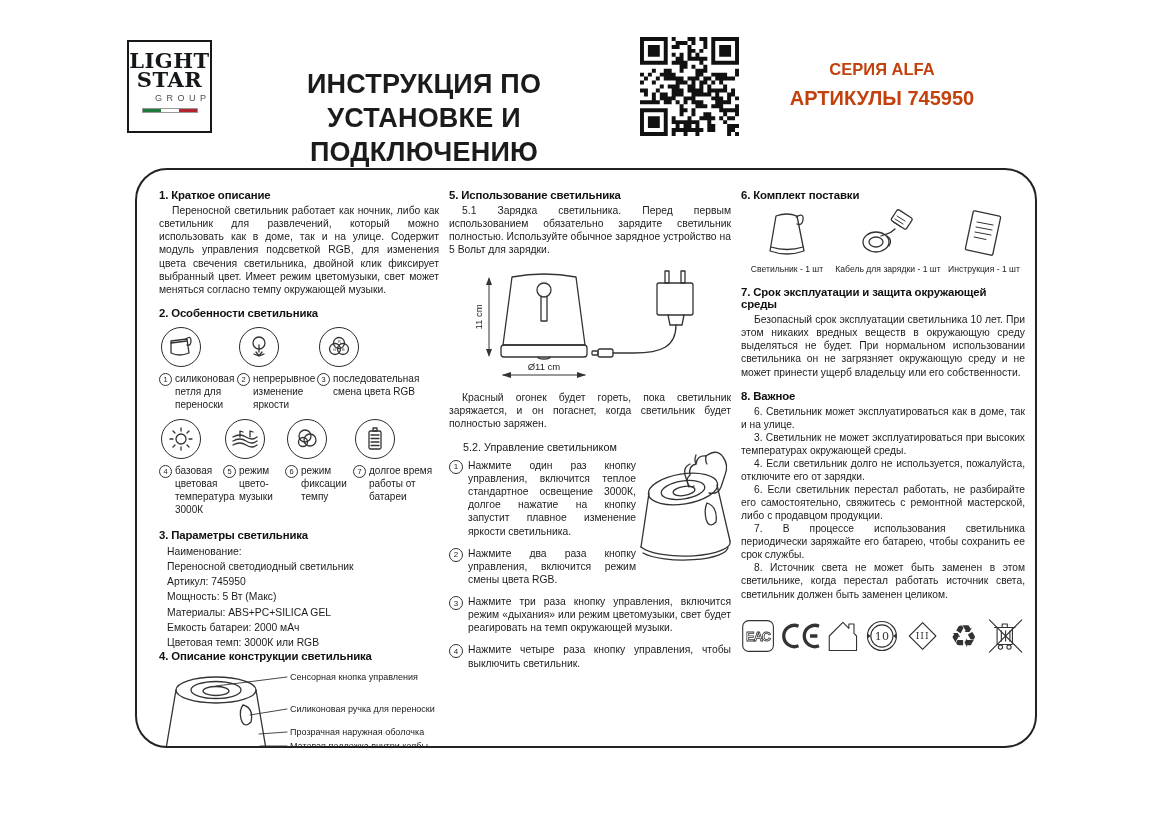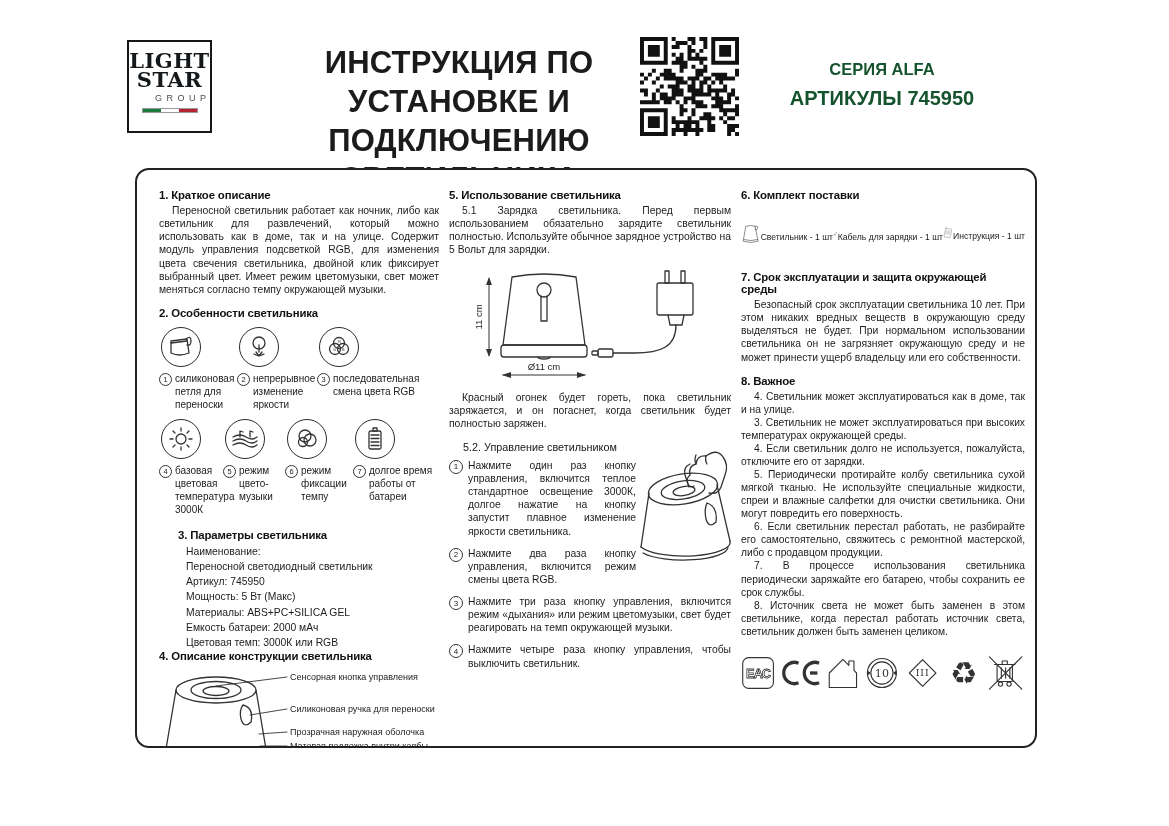--- a/index.html
+++ b/index.html
@@ -8,64 +8,64 @@
   .stroke{stroke:#333;fill:none;stroke-width:1.3;stroke-linecap:round;stroke-linejoin:round;}
 
   
   .logo{position:absolute;left:127px;top:40px;width:85px;height:93px;border:2px solid #15181a;box-sizing:border-box;text-align:center;padding-top:9px;background:#fff;}
   .logo .l12{font-family:"DejaVu Serif",serif;font-weight:700;font-size:21px;line-height:.92;letter-spacing:.5px;color:#15181a;}
   .logo .l3{font-size:9px;letter-spacing:4.5px;margin-top:3px;color:#4a4f52;padding-left:26px;}
   .flag{width:56px;height:5px;margin:5px auto 0;display:flex;border:.5px solid #999;box-sizing:border-box;}
   .flag i{flex:1;}
   .flag .g{background:#1e7a3c;} .flag .w{background:#fff;} .flag .r{background:#b32430;}
 
-  .title{position:absolute;left:228px;top:44px;width:392px;text-align:center;font-weight:700;font-size:31px;line-height:1.25;color:#1b1b1b;letter-spacing:.2px;margin-left:35px;}
+  .title{position:absolute;left:228px;top:68px;width:392px;text-align:center;font-weight:700;font-size:27px;line-height:1.25;color:#1b1b1b;letter-spacing:.2px;}
   .qr{position:absolute;left:640px;top:37px;width:99px;height:99px;}
-  .series{position:absolute;left:762px;top:60px;width:240px;text-align:center;color:#14532d;}
+  .series{position:absolute;left:762px;top:60px;width:240px;text-align:center;color:#c2410c;}
   .series .s-line1{font-size:16.5px;font-weight:700;}
   .series .s-line2{font-size:20px;font-weight:700;margin-top:8px;}
 
   
-  .main{position:absolute;left:135px;top:168px;width:902px;height:580px;border:2px solid #222;border-radius:14px;box-sizing:border-box;padding:19px 12px 0 22px;display:grid;grid-template-columns:280px 282px 284px;column-gap:10px;overflow:hidden;background:#fff;}
+  .main{position:absolute;left:135px;top:168px;width:902px;height:580px;border:2px solid #222;border-radius:32px;box-sizing:border-box;padding:19px 12px 0 22px;display:grid;grid-template-columns:280px 282px 284px;column-gap:10px;overflow:hidden;background:#fff;}
 
   h3.h{font-weight:700;font-size:11.4px;margin:0 0 3px 0;letter-spacing:-.15px;color:#111;}
   p.t{font-size:10.35px;line-height:1.27;text-align:justify;margin:0;color:#1c1c1c;}
   .ind{text-indent:13px;}
 
   
   .sec2{margin-top:11px;}
   .frow{display:flex;margin-top:8px;}
   .feat{display:flex;flex-direction:column;}
   .ficon{width:38px;height:38px;border:1.5px solid #2b2b2b;border-radius:50%;display:flex;align-items:center;justify-content:center;margin-left:2px;}
   .fcap{display:flex;gap:3px;margin-top:5px;}
   .cnum{display:inline-flex;flex:none;width:11px;height:11px;border:1px solid #333;border-radius:50%;font-size:7.5px;align-items:center;justify-content:center;color:#222;margin-top:1px;}
   .flabel{font-size:10px;line-height:1.3;color:#222;}
 
   
-  .sec3{margin-top:13px;margin-left:19px;}
+  .sec3{margin-top:13px;}
   .param{font-size:10.35px;line-height:1.47;padding-left:8px;color:#1c1c1c;}
 
   
   .sec4{}
   .callout{font-size:9px;fill:#222;}
 
   
   .dimtext{font-size:9.5px;fill:#222;}
   .p2{margin-top:8px;}
   .sub52{font-size:10.8px;margin:11px 0 6px 14px;color:#161616;}
   .stepswrap{position:relative;}
   .step{display:flex;gap:5px;margin-bottom:9px;}
   .step .cnum{width:12px;height:12px;font-size:8px;}
   .step .t{flex:1;}
   .narrow .step .t{max-width:168px;}
   .hand{position:absolute;left:184px;top:-16px;}
 
   
   .pkrow{display:flex;align-items:flex-end;margin-top:6px;}
-  .pk{display:flex;flex-direction:row;align-items:center;}
+  .pk{display:flex;flex-direction:column;align-items:center;}
   .pklabel{font-size:8.6px;margin-top:5px;color:#222;white-space:nowrap;}
   .sec7{margin-top:12px;}
   .sec8{margin-top:11px;}
   .sec8 p.t{font-size:10.25px;line-height:1.275;}
   .certs{display:flex;align-items:center;gap:3px;margin-top:12px;}
   .cert-txt{font-family:"DejaVu Serif",serif;fill:#333;}
 </style>
 </head>
 <body>
 
@@ -371,24 +371,23 @@
       </div>
     </div>
 
     <div class="sec7">
       <h3 class="h">7. Срок эксплуатации и защита окружающей среды</h3>
       <p class="t ind">Безопасный срок эксплуатации светильника 10 лет. При этом никаких вредных веществ в окружающую среду выделяться не будет. При нормальном использовании светильника он не загрязняет окружающую среду и не может принести ущерб владельцу или его собственности.</p>
     </div>
 
     <div class="sec8">
       <h3 class="h">8. Важное</h3>
-      <p class="t ind">4. Светильник может эксплуатироваться как в доме, так и на улице.</p>
+      <p class="t ind">6. Светильник может эксплуатироваться как в доме, так и на улице.</p>
       <p class="t ind">3. Светильник не может эксплуатироваться при высоких температурах окружающей среды.</p>
       <p class="t ind">4. Если светильник долго не используется, пожалуйста, отключите его от зарядки.</p>
-      <p class="t ind">5. Периодически протирайте колбу светильника сухой мягкой тканью. Не используйте специальные жидкости, спреи и влажные салфетки для очистки светильника. Они могут повредить его поверхность.</p>
       <p class="t ind">6. Если светильник перестал работать, не разбирайте его самостоятельно, свяжитесь с ремонтной мастерской, либо с продавцом продукции.</p>
       <p class="t ind">7. В процессе использования светильника периодически заряжайте его батарею, чтобы сохранить ее срок службы.</p>
       <p class="t ind">8. Источник света не может быть заменен в этом светильнике, когда перестал работать источник света, светильник должен быть заменен целиком.</p>
     </div>
 
     <div class="certs">
       <svg width="40" height="40" viewBox="0 0 40 40">
         <rect x="2" y="2" width="36" height="36" rx="7" class="stroke"></rect>
         <text x="20" y="26" text-anchor="middle" font-size="15" font-weight="bold" font-family="Liberation Sans,sans-serif" fill="none" stroke="#333" stroke-width="0.9" letter-spacing="-1">ЕАС</text>
       </svg>

